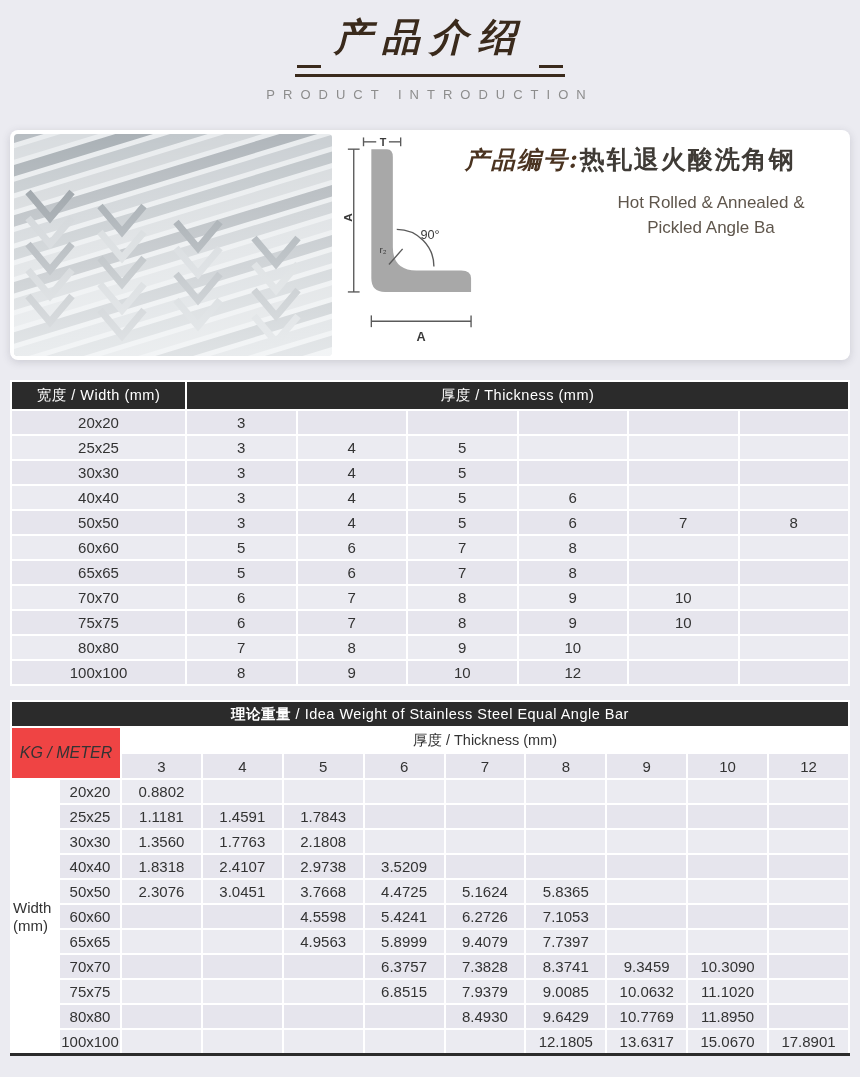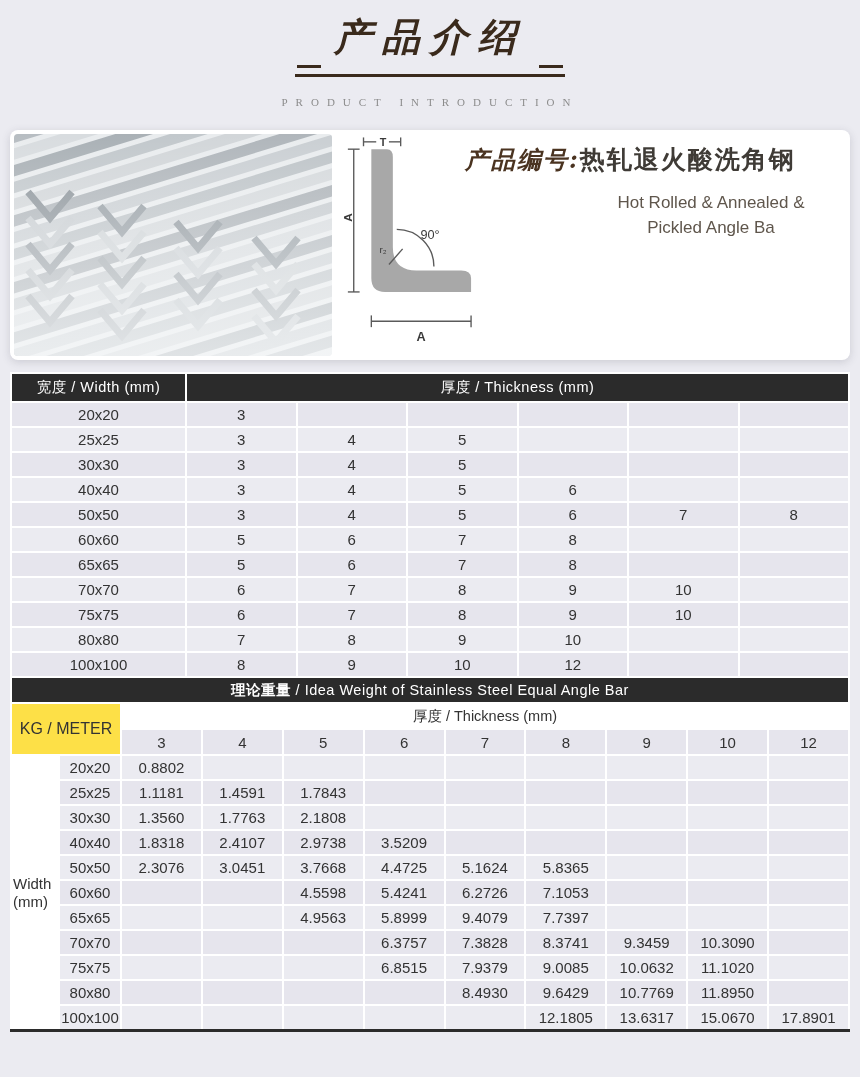--- a/index.html
+++ b/index.html
@@ -13,21 +13,21 @@
   .hdr{position:absolute;top:0;left:0;width:860px;text-align:center;}
   .hdr h1{
     margin:12px 0 0;font-family:Liberation Sans, sans-serif;font-style:italic;font-weight:bold;
     font-size:38px;letter-spacing:10px;color:var(--title-brown,#3a2a1c);
   }
   .rulewrap{position:relative;width:270px;margin:2px auto 0;height:16px;}
   .rulewrap .dash{position:absolute;top:0;width:24px;height:3px;background:var(--title-brown,#3a2a1c);}
   .rulewrap .dash.l{left:2px;} .rulewrap .dash.r{right:2px;}
   .rulewrap .rule{position:absolute;top:9px;left:0;width:270px;height:3px;background:var(--title-brown,#3a2a1c);}
   .hdr .en{
-    margin-top:15px;font-family:Liberation Serif, serif;font-size:11px;letter-spacing:8px;color:#8c8c8c;
+    margin-top:6px;font-family:Liberation Sans, sans-serif;font-size:13px;letter-spacing:8px;color:#8c8c8c;
   }
   
   .card{
     position:absolute;left:10px;top:130px;width:840px;height:230px;background:#fff;
     border-radius:8px;box-shadow:0 2px 8px rgba(60,60,80,.18);
   }
   .photo{position:absolute;left:4px;top:4px;width:318px;height:222px;border-radius:4px;overflow:hidden;}
   .diagram{position:absolute;left:332px;top:5px;width:132px;height:220px;}
   .info{position:absolute;left:455px;top:13px;right:5px;}
   .nameline{white-space:nowrap;}
@@ -42,27 +42,27 @@
     color:#fff;font-size:15px;padding:4px 12px 5px;letter-spacing:.5px;
   }
   
   .tblwrap{position:absolute;left:10px;width:840px;}
   table{border-collapse:collapse;table-layout:fixed;width:840px;}
   th,td{border:2px solid #fff;text-align:center;font-weight:normal;overflow:hidden;white-space:nowrap;}
   th.dark{background:var(--header-dark,#2b2b2b);color:#fff;font-size:14.5px;height:25px;letter-spacing:.5px;}
   td{font-size:15px;height:21px;color:#333;}
   tr.stripe td{background:var(--stripe,#e6e5ed);}
   
-  #spec{top:372px;}
+  #spec{top:380px;}
   
-  #weight{top:676px;}
+  #weight{top:700px;}
   #weight table{border-bottom:3px solid var(--header-dark,#2b2b2b);}
   #weight th.title{height:22px;}
   #weight th.title b{font-weight:bold;}
-  th.kgm{background:#fde047;color:#333;font-size:16px;}
+  th.kgm{background:#ef4444;color:#333;font-size:16px;font-style:italic;}
   th.thick{background:#fff;color:#333;font-size:14.5px;height:22px;}
   tr.numrow th{background:var(--stripe,#e6e5ed);color:#333;font-size:15px;height:22px;}
   td.wcol{background:#fff !important;font-size:15px;line-height:1.2;text-align:left;vertical-align:middle;}
 </style>
 </head>
 <body>
 
 <div class="hdr">
   <h1>产品介绍</h1>
   <div class="rulewrap">

